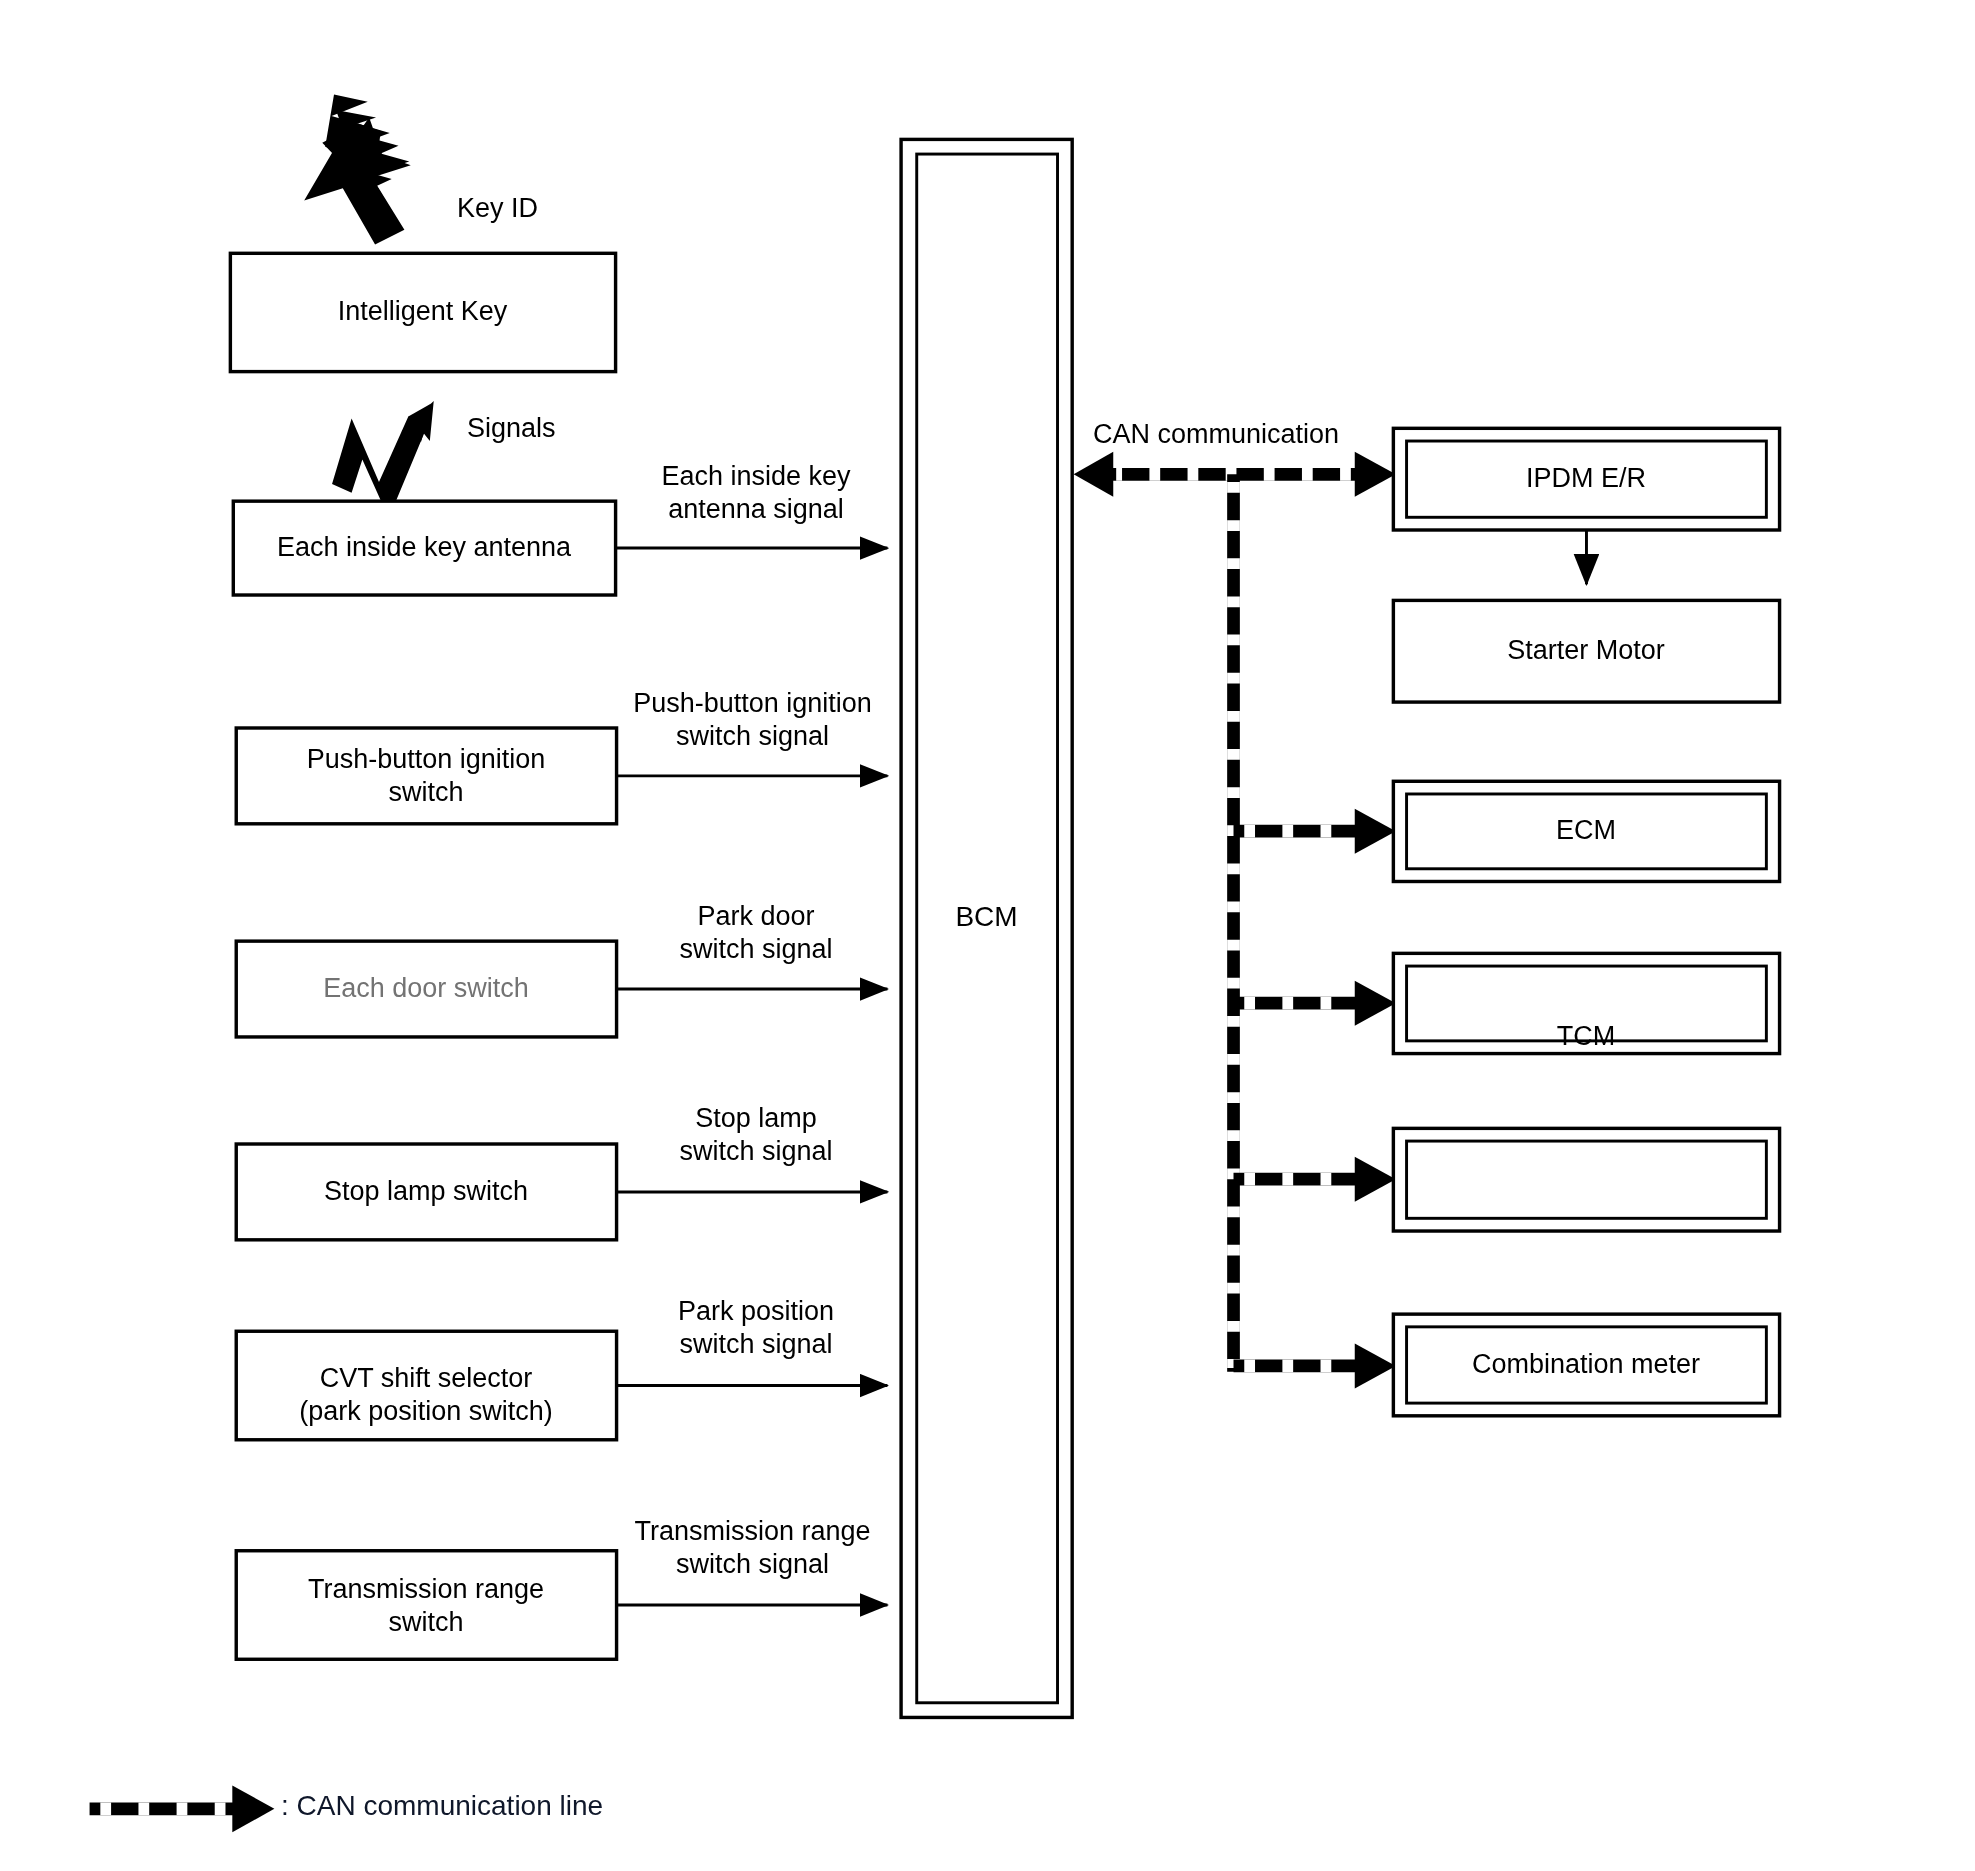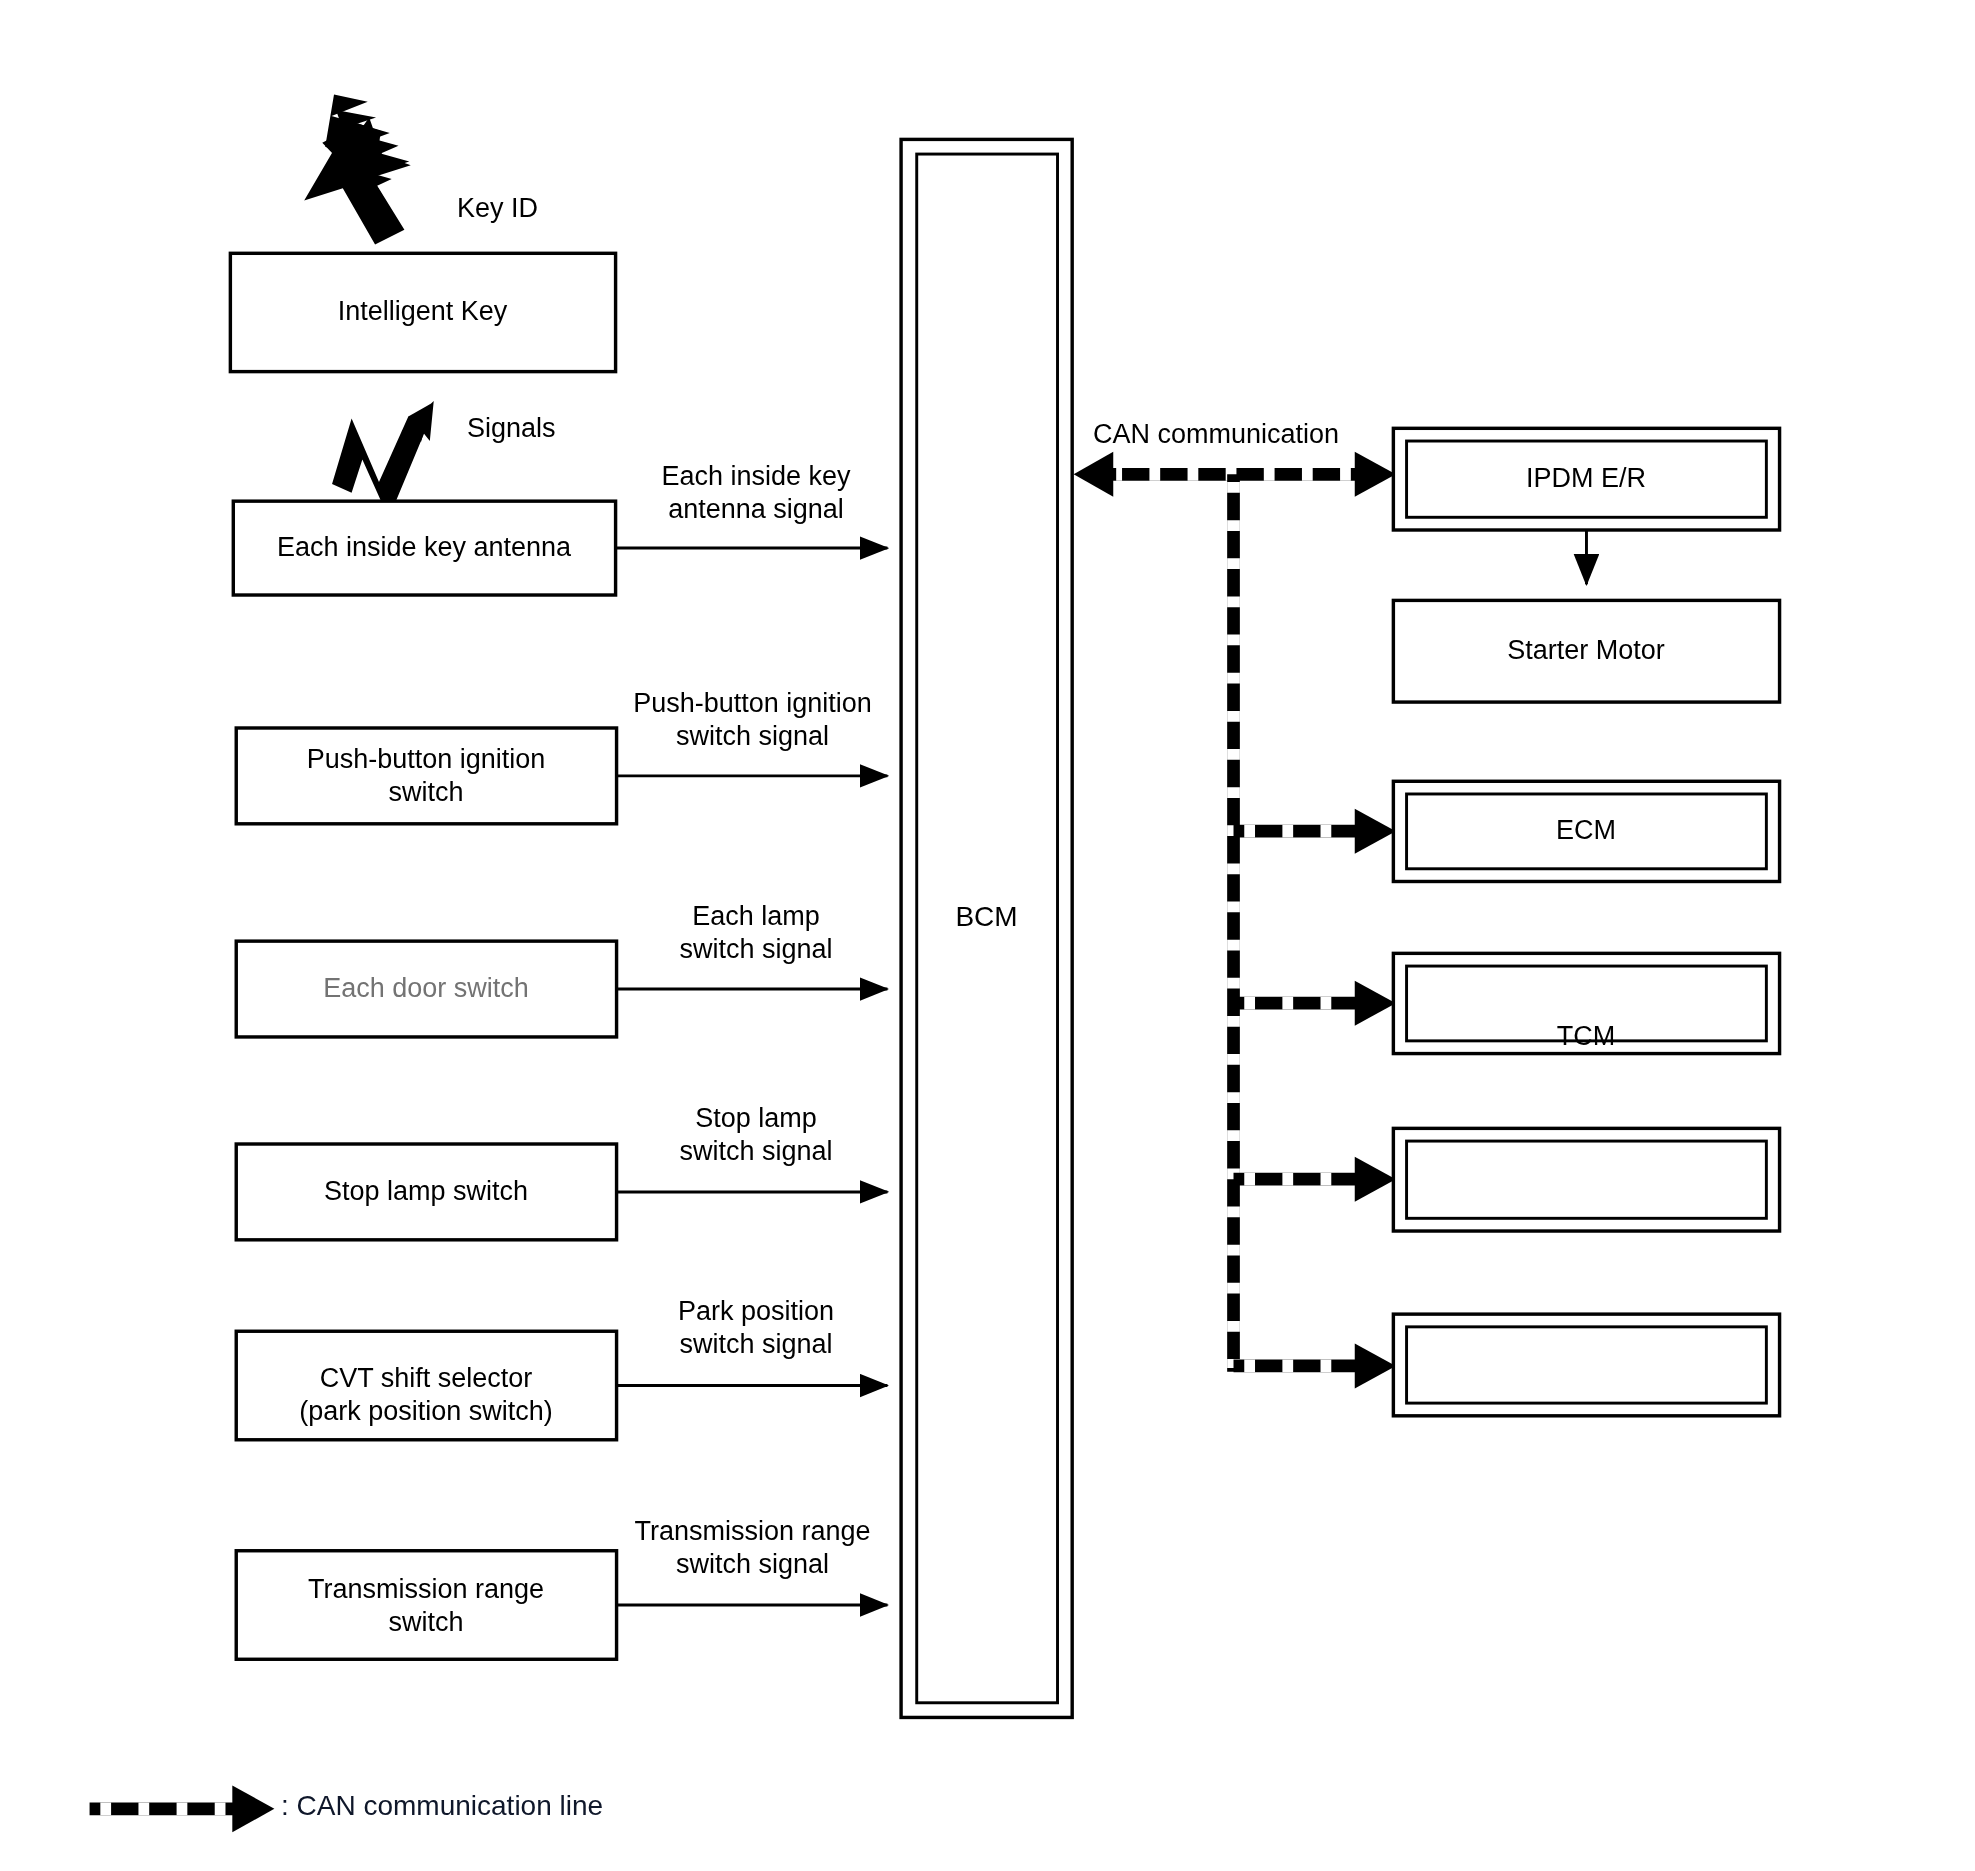--- a/index.html
+++ b/index.html
@@ -303,21 +303,21 @@
     <div>Each inside key</div>
     <div>antenna signal</div>
   </div>
 
   <div style="position:absolute; left:579px; top:687px; width:293px; text-align:center; font-size:27px; line-height:1.22; color:#000;">
     <div>Push-button ignition</div>
     <div>switch signal</div>
   </div>
 
   <div style="position:absolute; left:592px; top:900px; width:274px; text-align:center; font-size:27px; line-height:1.22; color:#000;">
-    <div>Each lamp</div>
+    <div>Park door</div>
     <div>switch signal</div>
   </div>
 
   <div style="position:absolute; left:592px; top:1102px; width:274px; text-align:center; font-size:27px; line-height:1.22; color:#000;">
     <div>Stop lamp</div>
     <div>switch signal</div>
   </div>
 
   <div style="position:absolute; left:592px; top:1295px; width:274px; text-align:center; font-size:27px; line-height:1.22; color:#000;">
     <div>Park position</div>
@@ -343,16 +343,19 @@
 
   <div style="position:absolute; left:1366px; top:781px; width:386px; height:100px; display:flex; align-items:center; justify-content:center; text-align:center; font-size:27px; line-height:1.18; color:#000;">
     <span>ECM</span>
   </div>
 
   <div style="position:absolute; left:1366px; top:953px; width:386px; height:100px; display:flex; align-items:flex-end; justify-content:center; text-align:center; font-size:27px; line-height:1.18; color:#000;">
     <span>TCM</span>
   </div>
 
 
+  <div style="position:absolute; left:1366px; top:1314px; width:386px; height:102px; display:flex; align-items:center; justify-content:center; text-align:center; font-size:27px; line-height:1.18; color:#000;">
+    <span>Combination meter</span>
+  </div>
 
   <div style="position:absolute; left:254px; top:1791px; width:587px; text-align:left; font-size:28px; line-height:1.1; color:#0f172a;">: CAN communication line</div>
 </div>
 
 
 </body></html>

